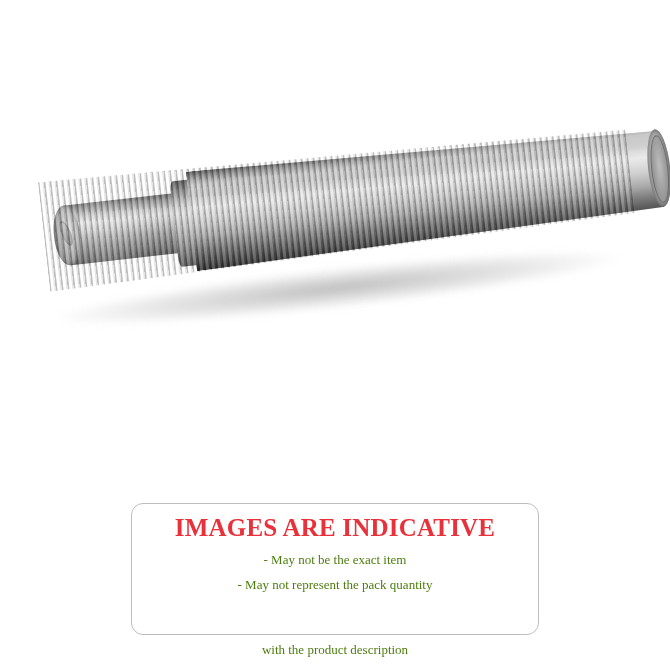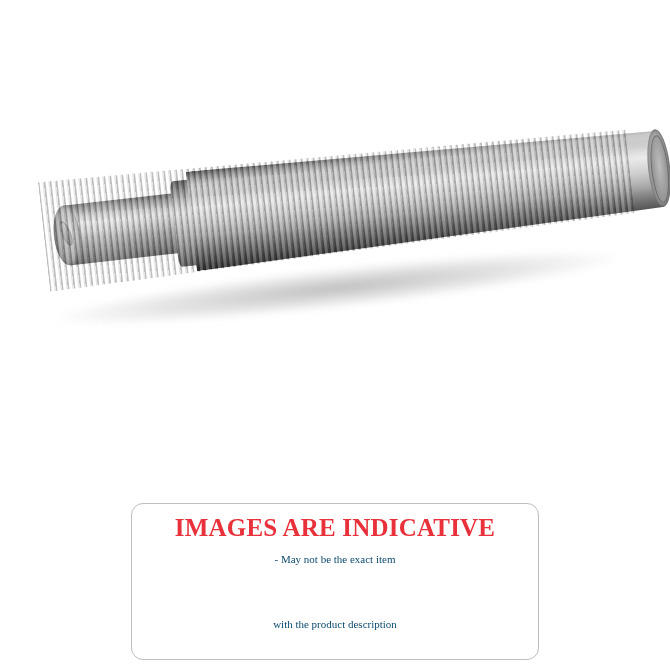--- a/index.html
+++ b/index.html
@@ -205,43 +205,43 @@
     background: radial-gradient(ellipse at 50% 45%,
       #bdbdbd 0%, #9a9a9a 60%, #848484 100%);
   }
 
   
   .notice {
     position: absolute;
     left: 131px;
     top: 503px;
     width: 408px;
-    height: 157px;
+    height: 132px;
     background: #ffffff;
     border: 1px solid #bdbdbd;
     border-radius: 12px;
     box-sizing: border-box;
     padding: 9px 0 0 0;
     text-align: center;
     font-family: Liberation Serif, serif;
   }
   .notice-title {
     color: #e8313a;
     font-size: 25px;
     font-weight: bold;
     letter-spacing: 0.2px;
     line-height: 30px;
     margin: 0 0 4px 0;
   }
   .notice-list {
     list-style: none;
     margin: 0;
     padding: 0 14px;
-    color: #0c4a6e;
-    font-size: 11px;
+    color: #4d7c0f;
+    font-size: 13px;
     line-height: 25px;
   }
   .notice-list li {
     white-space: nowrap;
   }
   .notice-list li.wrap-line {
     margin-left: 0;
     margin-top: 40px;
   }
 </style>
@@ -268,17 +268,18 @@
 
       <div class="body-face"></div>
       <div class="body-face-ring"></div>
     </div>
   </div>
 
   <div class="notice">
     <div class="notice-title">IMAGES ARE INDICATIVE</div>
     <ul class="notice-list">
       <li>- May not be the exact item</li>
+      <li>- May not represent the pack quantity</li>
       <li class="wrap-line">with the product description</li>
     </ul>
   </div>
 
 </div>
 
 </body></html>

